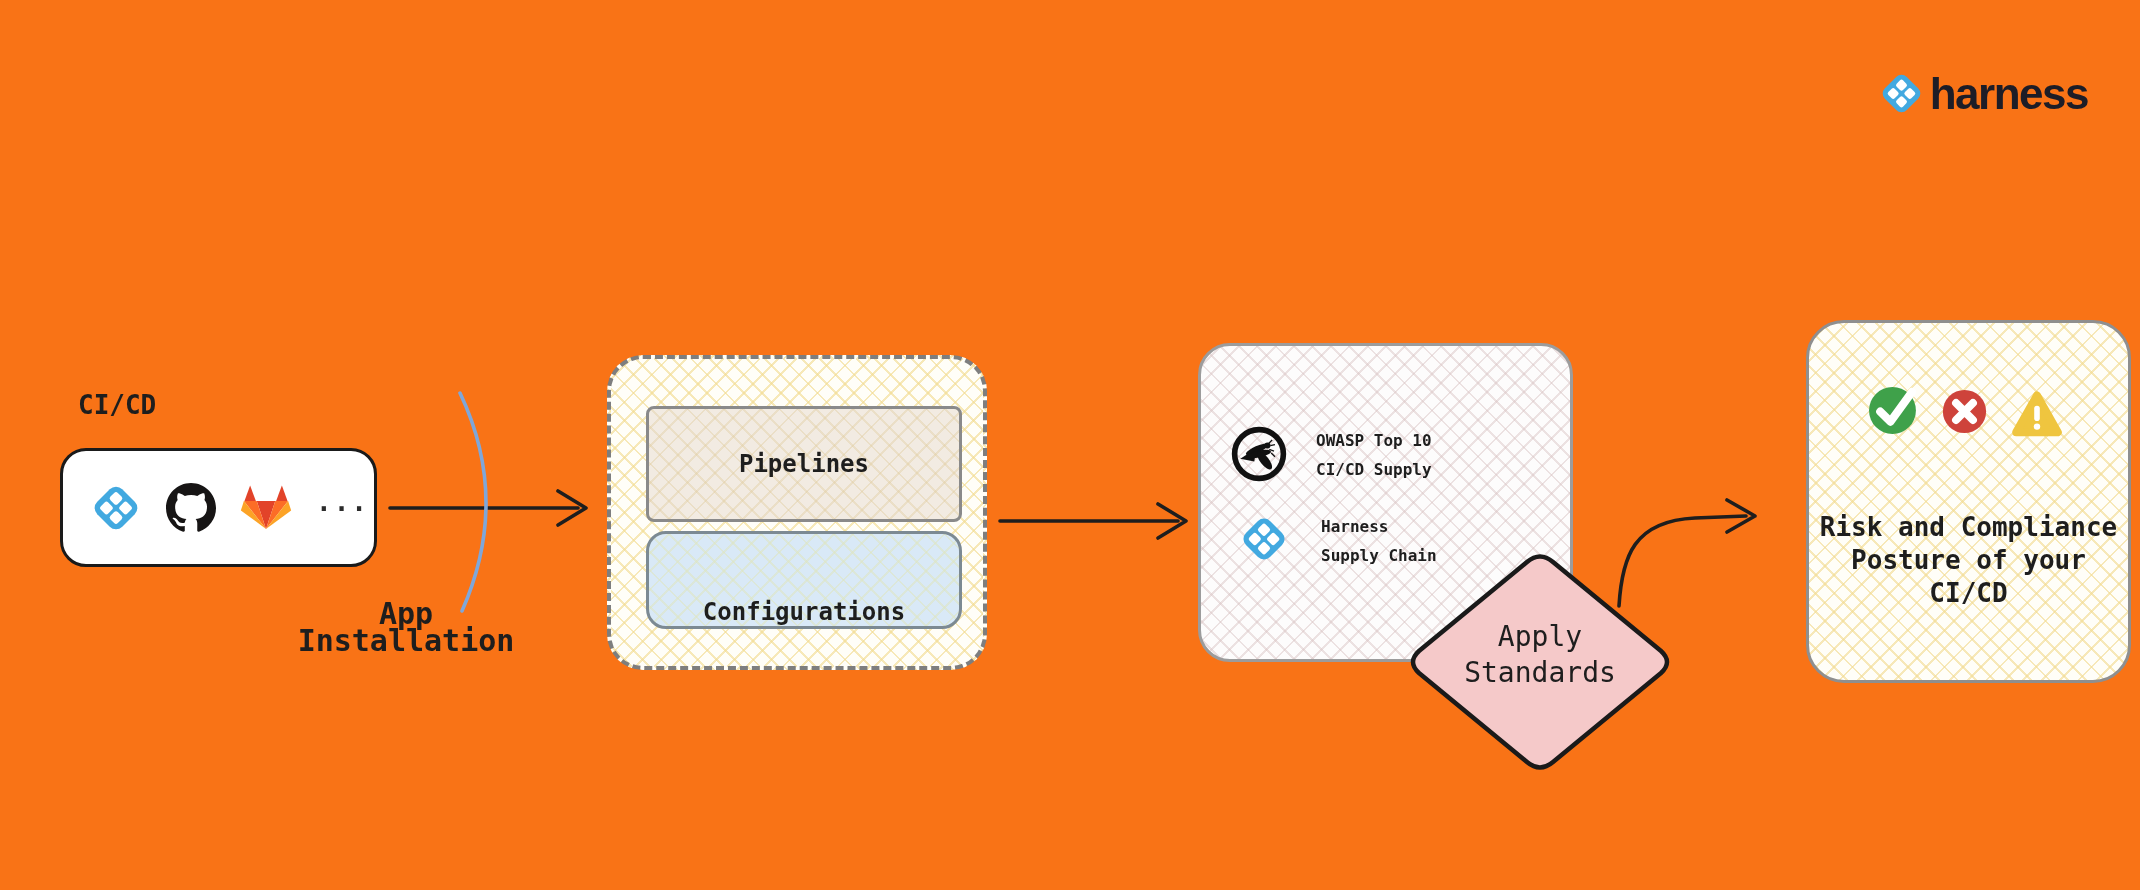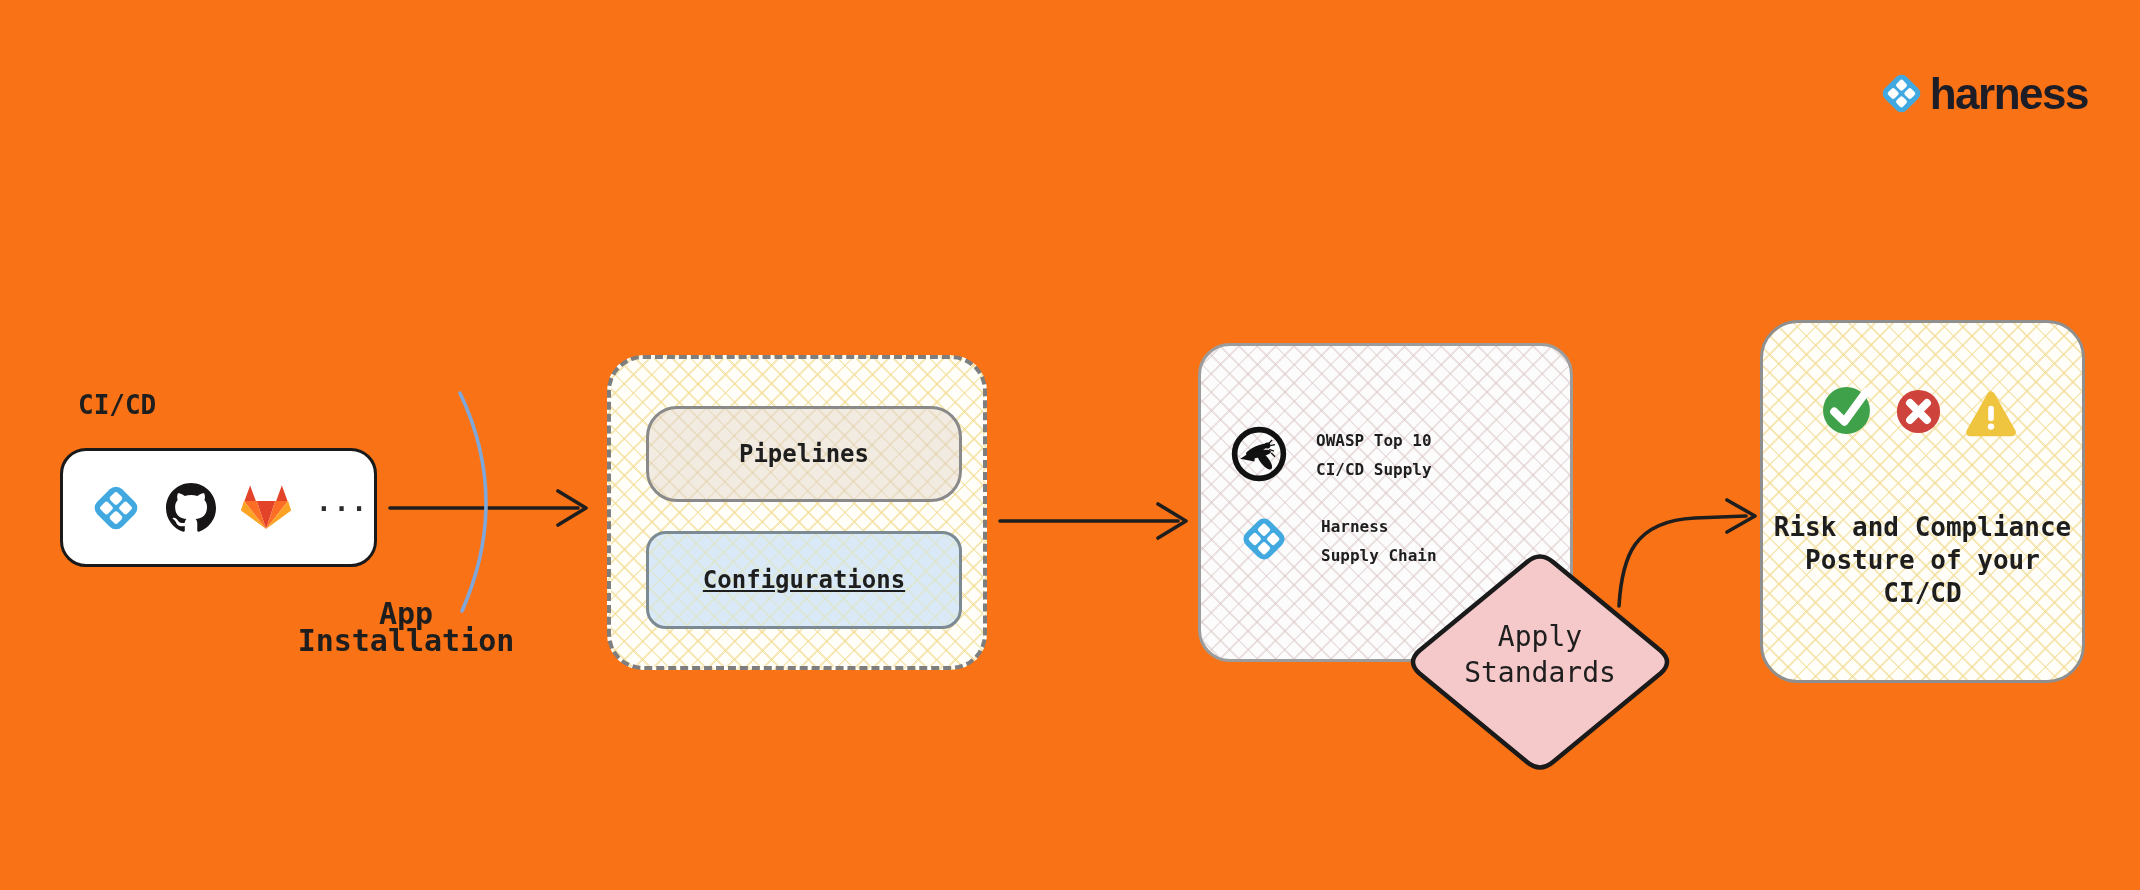--- a/index.html
+++ b/index.html
@@ -54,48 +54,48 @@
   
   .app-install{left:296px;top:600px;width:220px;text-align:center;
     font-size:30px;font-weight:700;line-height:27px;color:#1E1E1E;}
 
   
   .ingest-box{
     left:607px;top:355px;width:380px;height:315px;box-sizing:border-box;
     border:4px dashed #7E7E7E;border-radius:36px;
   }
   .pipelines-box{
-    left:35px;top:47px;width:316px;height:96px;box-sizing:border-box;
-    border:3px solid #8A8A8A;border-radius:31px;
+    left:35px;top:47px;width:316px;height:116px;box-sizing:border-box;
+    border:3px solid #8A8A8A;border-radius:8px;
     display:flex;align-items:center;justify-content:center;
     font-size:24px;font-weight:600;color:#1E1E1E;
   }
   .config-box{
     left:35px;top:172px;width:316px;height:98px;box-sizing:border-box;
     border:3px solid #7C8A93;border-radius:20px;
-    display:flex;align-items:center;justify-content:center;
-    font-size:24px;font-weight:600;color:#1E1E1E;text-decoration:underline;
+    display:flex;align-items:flex-end;justify-content:center;
+    font-size:24px;font-weight:600;color:#1E1E1E;
   }
 
   
   .standards-box{
     left:1198px;top:343px;width:375px;height:319px;box-sizing:border-box;
     border:3px solid #9C9C9C;border-radius:32px;
   }
   .std-text{font-size:16px;font-weight:600;line-height:29px;color:#1E1E1E;white-space:nowrap;}
 
   
   .diamond-label{
     left:1400px;top:619px;width:280px;text-align:center;z-index:12;
     font-size:28px;font-weight:400;line-height:36px;color:#1E1E1E;
   }
 
   
   .result-box{
-    left:1760px;top:320px;width:325px;height:363px;box-sizing:border-box;
+    left:1806px;top:320px;width:325px;height:363px;box-sizing:border-box;
     border:3px solid #8F8F8F;border-radius:38px;
   }
   .result-text{
     position:absolute;left:0;top:188px;width:100%;text-align:center;
     font-size:26px;font-weight:600;line-height:33px;color:#1E1E1E;
   }
 
   .overlay{position:absolute;left:0;top:0;z-index:10;pointer-events:none;}
   .icon{display:block;}
 </style>

